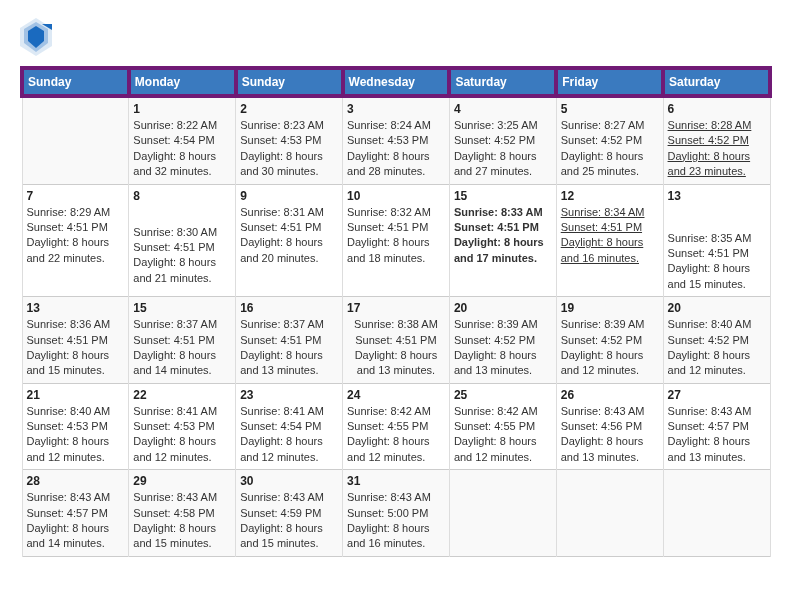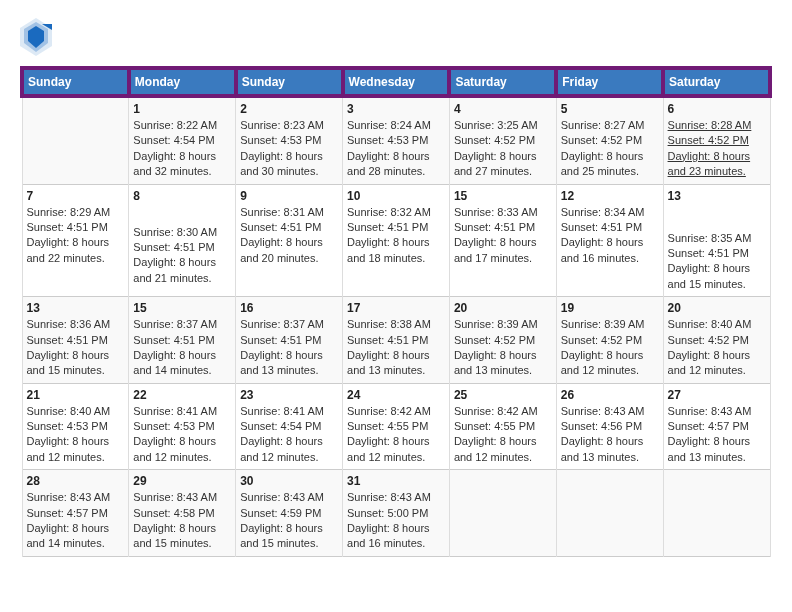--- a/index.html
+++ b/index.html
@@ -205,28 +205,28 @@
           </td>
           <td>
             <div class="day-number">10</div>
             <div class="day-info" style="white-space: pre-line;">Sunrise: 8:32 AM
 Sunset: 4:51 PM
 Daylight: 8 hours
 and 18 minutes.</div>
           </td>
           <td>
             <div class="day-number">15</div>
-            <div class="day-info" style="white-space: pre-line;">Sunrise: 8:33 AM
+            <div class="day-info" style="white-space: pre-line; font-weight: bold;">Sunrise: 8:33 AM
 Sunset: 4:51 PM
 Daylight: 8 hours
 and 17 minutes.</div>
           </td>
           <td>
             <div class="day-number">12</div>
-            <div class="day-info" style="white-space: pre-line;">Sunrise: 8:34 AM
+            <div class="day-info" style="white-space: pre-line; text-decoration: underline;">Sunrise: 8:34 AM
 Sunset: 4:51 PM
 Daylight: 8 hours
 and 16 minutes.</div>
           </td>
           <td>
             <div class="day-number">13</div>
             <div class="day-info" style="white-space: pre-line; margin-top: 28px;">Sunrise: 8:35 AM
 Sunset: 4:51 PM
 Daylight: 8 hours
 and 15 minutes.</div>
@@ -249,21 +249,21 @@
           </td>
           <td>
             <div class="day-number">16</div>
             <div class="day-info" style="white-space: pre-line;">Sunrise: 8:37 AM
 Sunset: 4:51 PM
 Daylight: 8 hours
 and 13 minutes.</div>
           </td>
           <td>
             <div class="day-number">17</div>
-            <div class="day-info" style="white-space: pre-line;">Sunrise: 8:38 AM
+            <div class="day-info" style="white-space: pre-line; text-align: center;">Sunrise: 8:38 AM
 Sunset: 4:51 PM
 Daylight: 8 hours
 and 13 minutes.</div>
           </td>
           <td>
             <div class="day-number">20</div>
             <div class="day-info" style="white-space: pre-line;">Sunrise: 8:39 AM
 Sunset: 4:52 PM
 Daylight: 8 hours
 and 13 minutes.</div>

